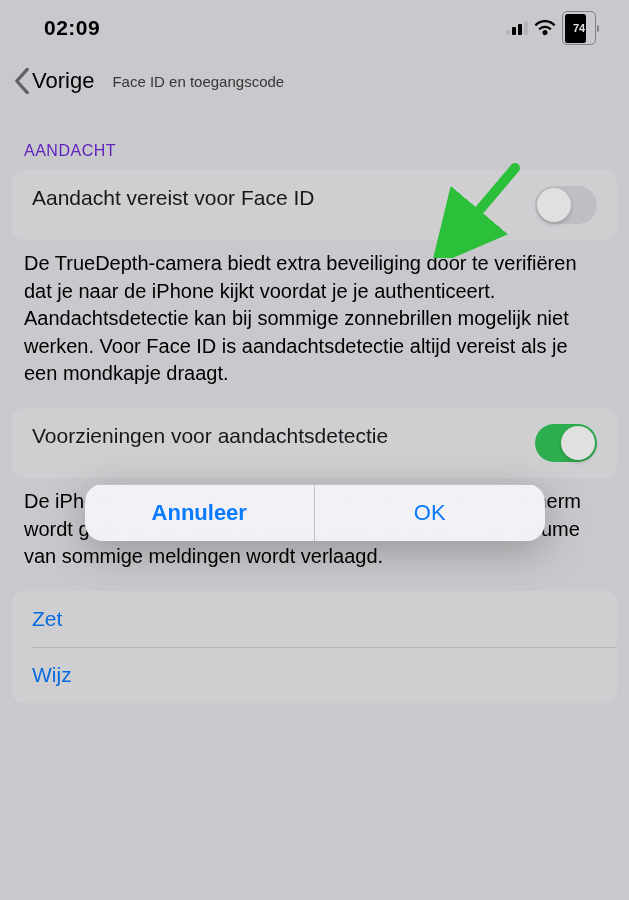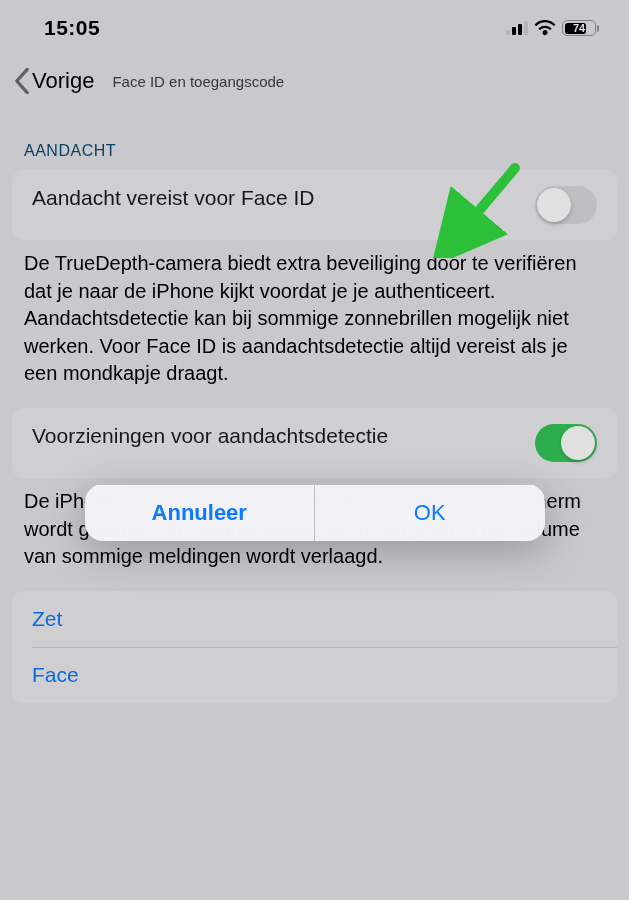--- a/index.html
+++ b/index.html
@@ -60,21 +60,21 @@
       width: 22px;
       height: 16px;
     }
     .battery {
       display: flex;
       align-items: center;
       gap: 1px;
     }
     .battery-body {
       width: 34px;
-      height: 16px;
+      height: 34px;
       border: 1.5px solid rgba(0,0,0,0.35);
       border-radius: 5px;
       padding: 1.5px;
       position: relative;
     }
     .battery-fill {
       height: 100%;
       width: 74%;
       background: #000;
       border-radius: 2.5px;
@@ -118,21 +118,21 @@
     }
     .nav-title {
       font-size: 15px;
       font-weight: 400;
       color: #404040;
       margin-left: 16px;
     }
     
     .section-header {
       font-size: 16px;
-      color: #0c4a6e;
+      color: #6d28d9;
       letter-spacing: 0.5px;
       padding: 32px 24px 10px;
       text-transform: uppercase;
     }
     .section-footer {
       font-size: 20px;
       color: #000000;
       padding: 10px 24px 20px;
       line-height: 1.38;
     }
@@ -231,21 +231,21 @@
     }
     .divider { height: 0.5px; background: rgba(0,0,0,0.12); margin-left: 20px; }
     .link-color { color: #0a7aff; }
   </style>
 </head>
 <body>
 
 <div class="dim-overlay"></div>
 
 <div class="status-bar">
-  <div class="time">15:05</div>
+  <div class="time">02:09</div>
   <div class="status-right">
     <div class="cellular">
       <span></span>
         <span></span>
         <span></span>
         <span></span>
     </div>
     <svg class="wifi" viewBox="0 0 20 14">
       <path d="M10 13.5 c-0.6 0 -1.2-0.25 -1.6-0.7 l-0.1-0.1 c-0.85-0.95 -0.8-2.4 0.15-3.25 0.95-0.85 2.4-0.8 3.25 0.15 0.8 0.9 0.8 2.25 0 3.15 -0.45 0.5 -1.05 0.75 -1.7 0.75z M4 7.5 c1.6-1.7 3.75-2.65 6-2.65 s4.4 0.95 6 2.65 l-1.45 1.55 c-1.2-1.3 -2.85-2.05 -4.55-2.05 s-3.35 0.75 -4.55 2.05z M0.5 3.8 C3 1.15 6.4-0.3 10-0.3 s7 1.45 9.5 4.1 l-1.45 1.55 C15.95 3.1 13.05 1.85 10 1.85 S4.05 3.1 1.95 5.35z" fill="#000"></path>
     </svg>
@@ -297,21 +297,21 @@
 
 <div class="section-footer">De iPhone controleert of je aandachtig kijkt voordat het scherm wordt gedimd, een waarschuwing wordt vergroot of het volume van sommige meldingen wordt verlaagd.</div>
 
 <div class="content-wrap">
   <div class="grouped">
     <div class="cell-in-group link-color">
       <span>Zet</span>
     </div>
     <div class="divider"></div>
     <div class="cell-in-group link-color">
-      <span>Face</span>
+      <span>Wijz</span>
     </div>
   </div>
 </div>
 
 <svg class="arrow" width="120" height="100" viewBox="0 0 120 100">
   <defs>
     <marker id="ah" markerWidth="7.5" markerHeight="7.5" refX="3" refY="3.75" orient="auto">
       <path d="M0,0 L7.5,3.75 L0,7.5 z" fill="#2bbf3a"></path>
     </marker>
   </defs>

